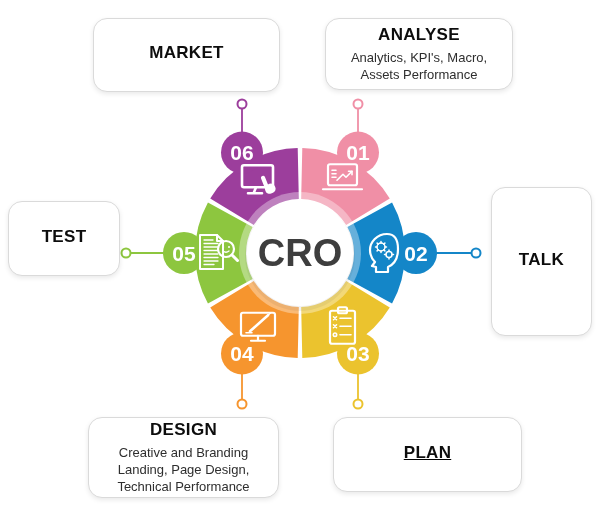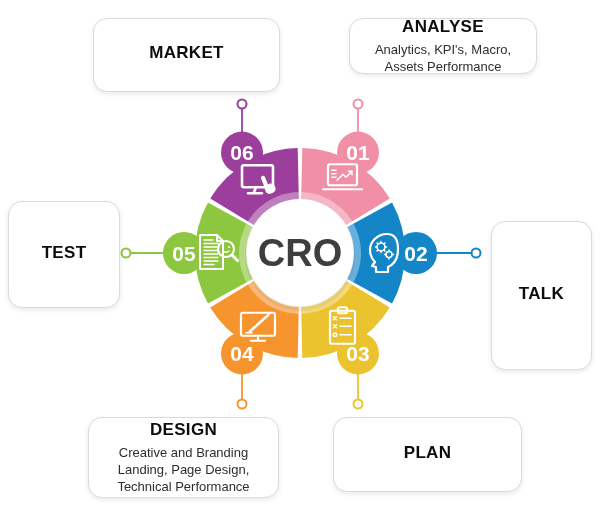--- a/index.html
+++ b/index.html
@@ -11,25 +11,25 @@
   #diagram-svg{position:absolute;left:0;top:0;}
   .box{
     position:absolute;background:#fff;border:1px solid #dadada;border-radius:14px;
     box-shadow:0 2px 5px rgba(0,0,0,0.09);
     display:flex;flex-direction:column;justify-content:center;align-items:center;
     text-align:center;padding:6px 8px;box-sizing:border-box;
   }
   .box-title{font-size:17px;font-weight:bold;color:#0d0d0d;margin-bottom:4px;letter-spacing:.3px;}
   .box-body{font-size:13px;color:#2e2e2e;line-height:1.32;}
   .box.market{left:93px;top:18px;width:187px;height:74px;}
-  .box.analyse{left:349px;top:18px;width:188px;height:56px;}
-  .box.talk{left:491px;top:187px;width:101px;height:149px;margin-top:34px;}
-  .box.test{left:8px;top:201px;width:112px;height:107px;gap:47px;}
+  .box.analyse{left:325px;top:18px;width:188px;height:72px;}
+  .box.talk{left:491px;top:187px;width:101px;height:149px;}
+  .box.test{left:8px;top:201px;width:112px;height:75px;gap:47px;}
   .box.design{left:88px;top:417px;width:191px;height:81px;}
-  .box.plan{left:333px;top:417px;width:189px;height:75px;}
+  .box.plan{left:333px;top:417px;width:189px;height:75px;text-decoration:underline;}
   svg text{font-family:"Liberation Sans", sans-serif;}
 </style>
 </head>
 <body>
 
 <div id="stage">
 
   <svg id="diagram-svg" width="600" height="511" viewBox="0 0 600 511">
     <defs>
       <g id="def-laptop-chart-icon" stroke="#fff" fill="none" stroke-width="2.2" stroke-linecap="round" stroke-linejoin="round">

